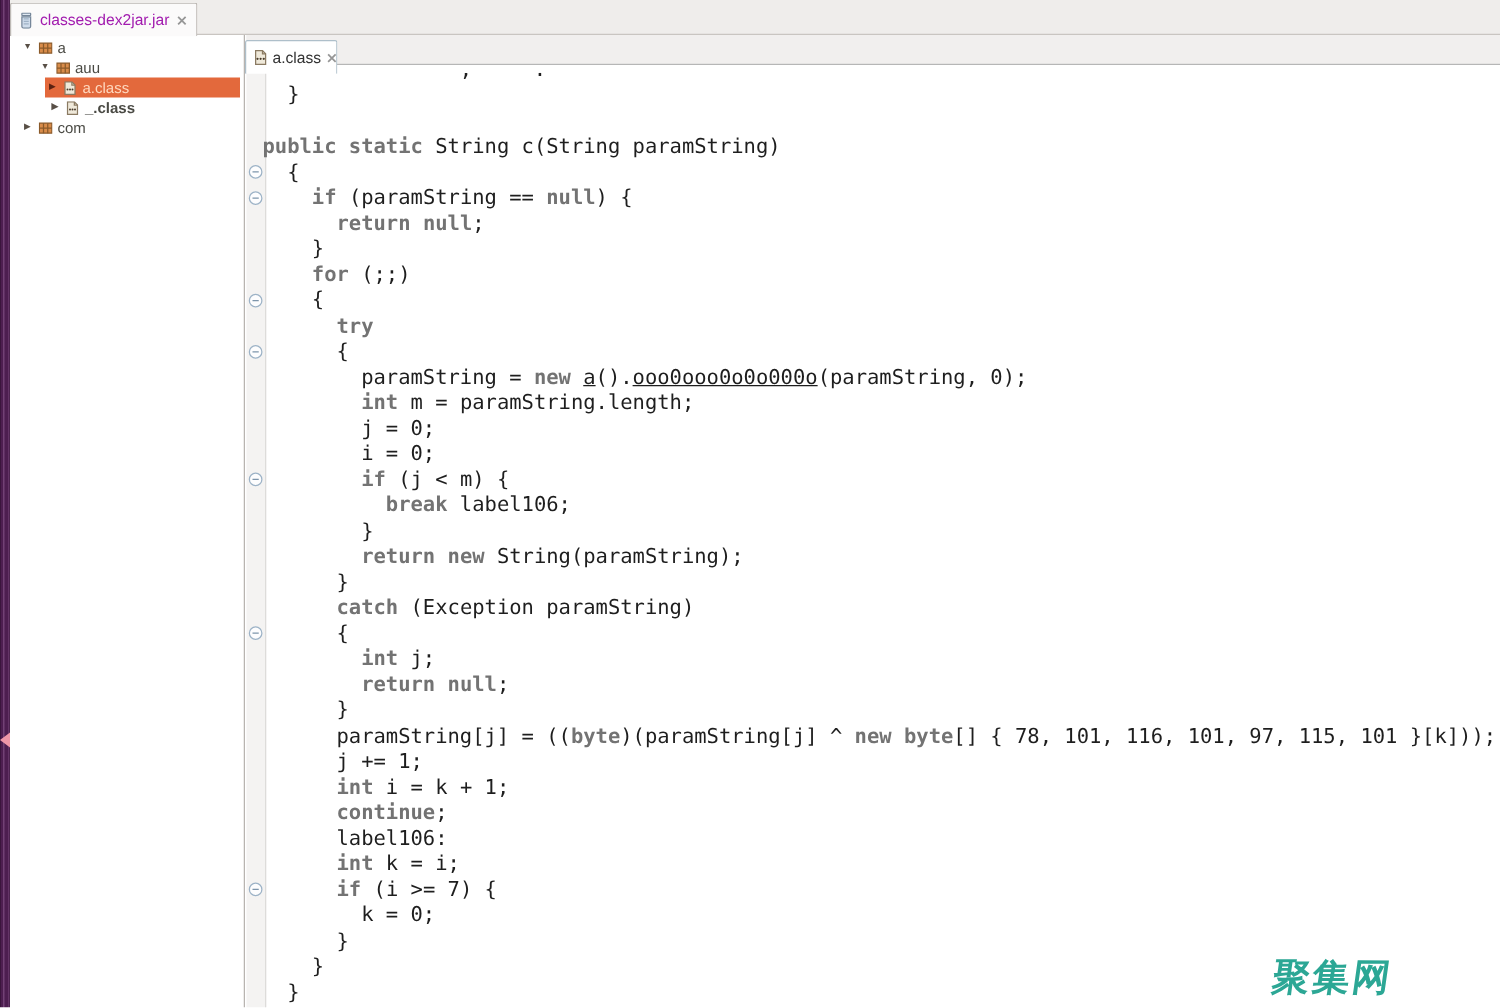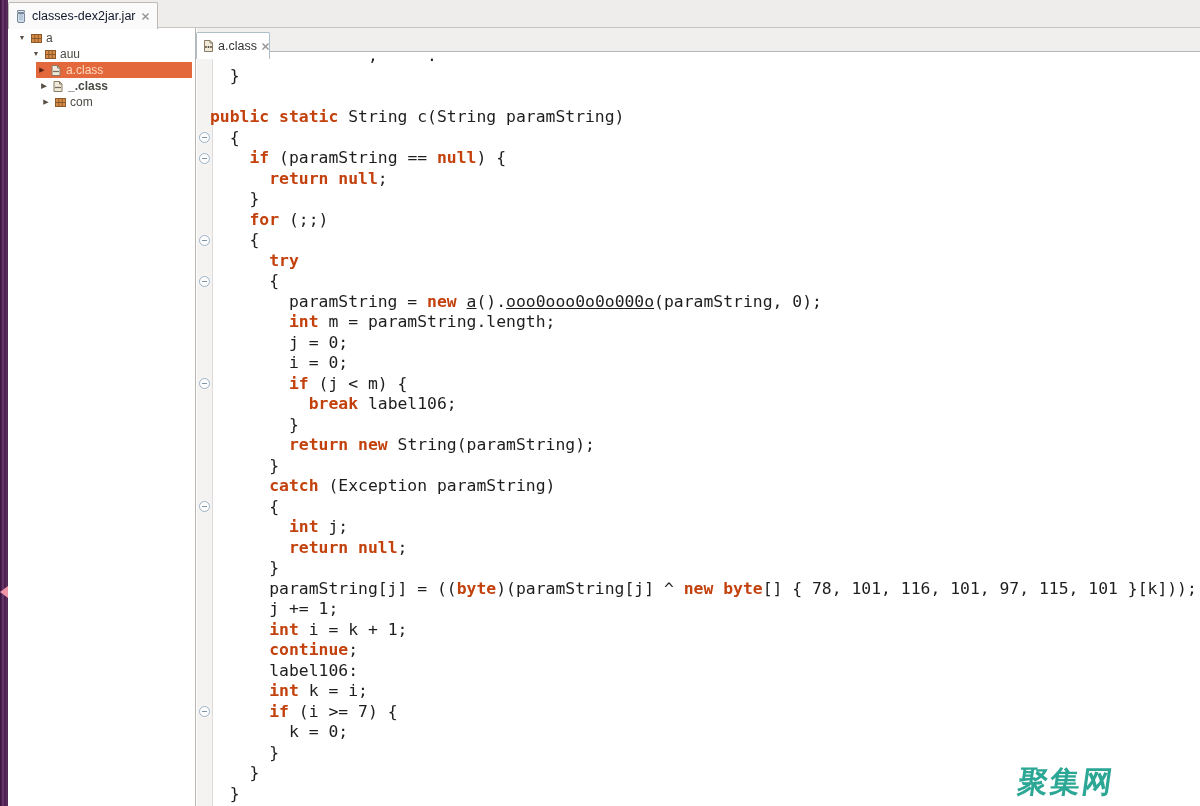--- a/index.html
+++ b/index.html
@@ -12,21 +12,21 @@
     background:linear-gradient(90deg,#2e0f30 0,#4d1e50 1px,#4d1e50 2px,#7b4a7e 3px,#4d1e50 4px,#4d1e50 6px,#6a3a6d 7px,#3a153c 8px); z-index:30; }
   .reveal-arrow { position:absolute; left:0; top:586px; width:0; height:0; z-index:31;
     border-top:6px solid transparent; border-bottom:6px solid transparent; border-right:8px solid #ef97a8; }
 
   
   .topbar { position:absolute; left:0; top:0; width:1200px; height:28px;
     background:#efedeb; border-bottom:1px solid #c9c5c1; z-index:5; }
   .jar-tab { position:absolute; left:8px; top:2px; height:27px; padding:0 7px 0 6px;
     background:#fbfafa; border:1px solid #bdb9b5; border-bottom:none;
     border-radius:2px 2px 0 0; display:flex; align-items:center; gap:5px; z-index:6; }
-  .jar-tab .tab-label { font-size:12.5px; color:#0f172a; white-space:nowrap; }
+  .jar-tab .tab-label { font-size:12.5px; color:#a21caf; white-space:nowrap; }
 
   
   .sidebar { position:absolute; left:8px; top:28px; width:188px; height:778px;
     background:#ffffff; border-right:1px solid #b8b4b0; z-index:4; }
   .tree { padding-top:2px; }
   .tree-row { height:16px; display:flex; align-items:center; }
   .tree-inner { display:flex; align-items:center; gap:4px; flex:1; height:16px;
     margin-right:3px; padding-left:2px; }
   .tree-inner.sel { background:#e3693c; }
   .tree-arrow { font-size:7px; color:#584f46; width:8px; text-align:center; line-height:16px; }
@@ -48,21 +48,21 @@
     background:#f4f3f2; border-right:1px solid #dddcda; }
   .fold { position:absolute; left:2px; width:11px; height:11px; border:1px solid #9db3c7;
     border-radius:50%; background:#fdfdfe; }
   .fold::after { content:""; position:absolute; left:2px; right:2px; top:4px; height:1px; background:#7d95ab; }
 
   .code-text { position:absolute; left:13px; top:-6.5px;
     font-family:"DejaVu Sans Mono", monospace; font-size:16.4px; line-height:20.5px;
     white-space:pre; }
   .code-line { height:20.5px; }
   .seg-p { color:#1e1e1e; }
-  .seg-k { color:#c2410c; font-weight:bold; }
+  .seg-k { color:#737373; font-weight:bold; }
   .seg-u { color:#1e1e1e; text-decoration:underline; }
 
   
   .close-x { display:inline-flex; width:9px; height:9px; }
 
   
   .watermark { position:absolute; left:1018px; top:762px; font-size:30px; font-weight:bold;
     transform:skewX(-8deg); letter-spacing:2px; z-index:40;
     font-family:"DejaVu Sans", sans-serif; white-space:nowrap; }
 </style>
@@ -144,21 +144,21 @@
                 <path d="M1 0.5 h5.5 l2.5 2.5 v7.5 h-8 z" fill="#efe9da" stroke="#8a7a62"></path>
                 <path d="M6.5 0.5 v2.5 h2.5" fill="none" stroke="#8a7a62"></path>
                 <circle cx="3" cy="6.5" r="0.8" fill="#4a3c2c"></circle>
                 <circle cx="5" cy="6.5" r="0.8" fill="#4a3c2c"></circle>
                 <circle cx="7" cy="6.5" r="0.8" fill="#4a3c2c"></circle>
               </svg>
             </span>
             <span class="tree-label">_.class</span>
           </span>
         </div>
-        <div class="tree-row" style="padding-left: 8px; margin-left: 24px;">
+        <div class="tree-row" style="padding-left: 8px;">
           <span class="tree-inner">
             <span class="tree-arrow">▶</span>
             <span class="tree-icon">
               <svg width="11" height="11" viewBox="0 0 11 11">
                 <rect x="0.5" y="1.5" width="10" height="8" fill="#d98c4a" stroke="#8a5a2a"></rect>
                 <line x1="3.8" y1="1.5" x2="3.8" y2="9.5" stroke="#8a5a2a"></line>
                 <line x1="7.2" y1="1.5" x2="7.2" y2="9.5" stroke="#8a5a2a"></line>
                 <line x1="0.5" y1="5.5" x2="10.5" y2="5.5" stroke="#8a5a2a"></line>
               </svg>
             </span>

